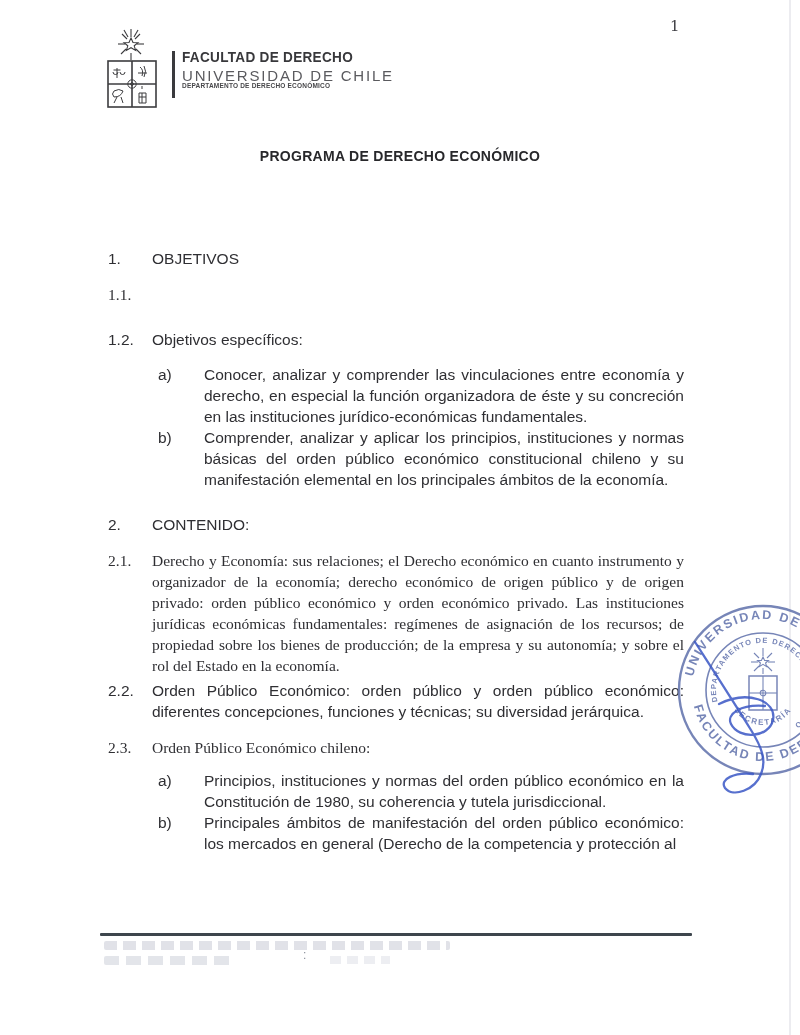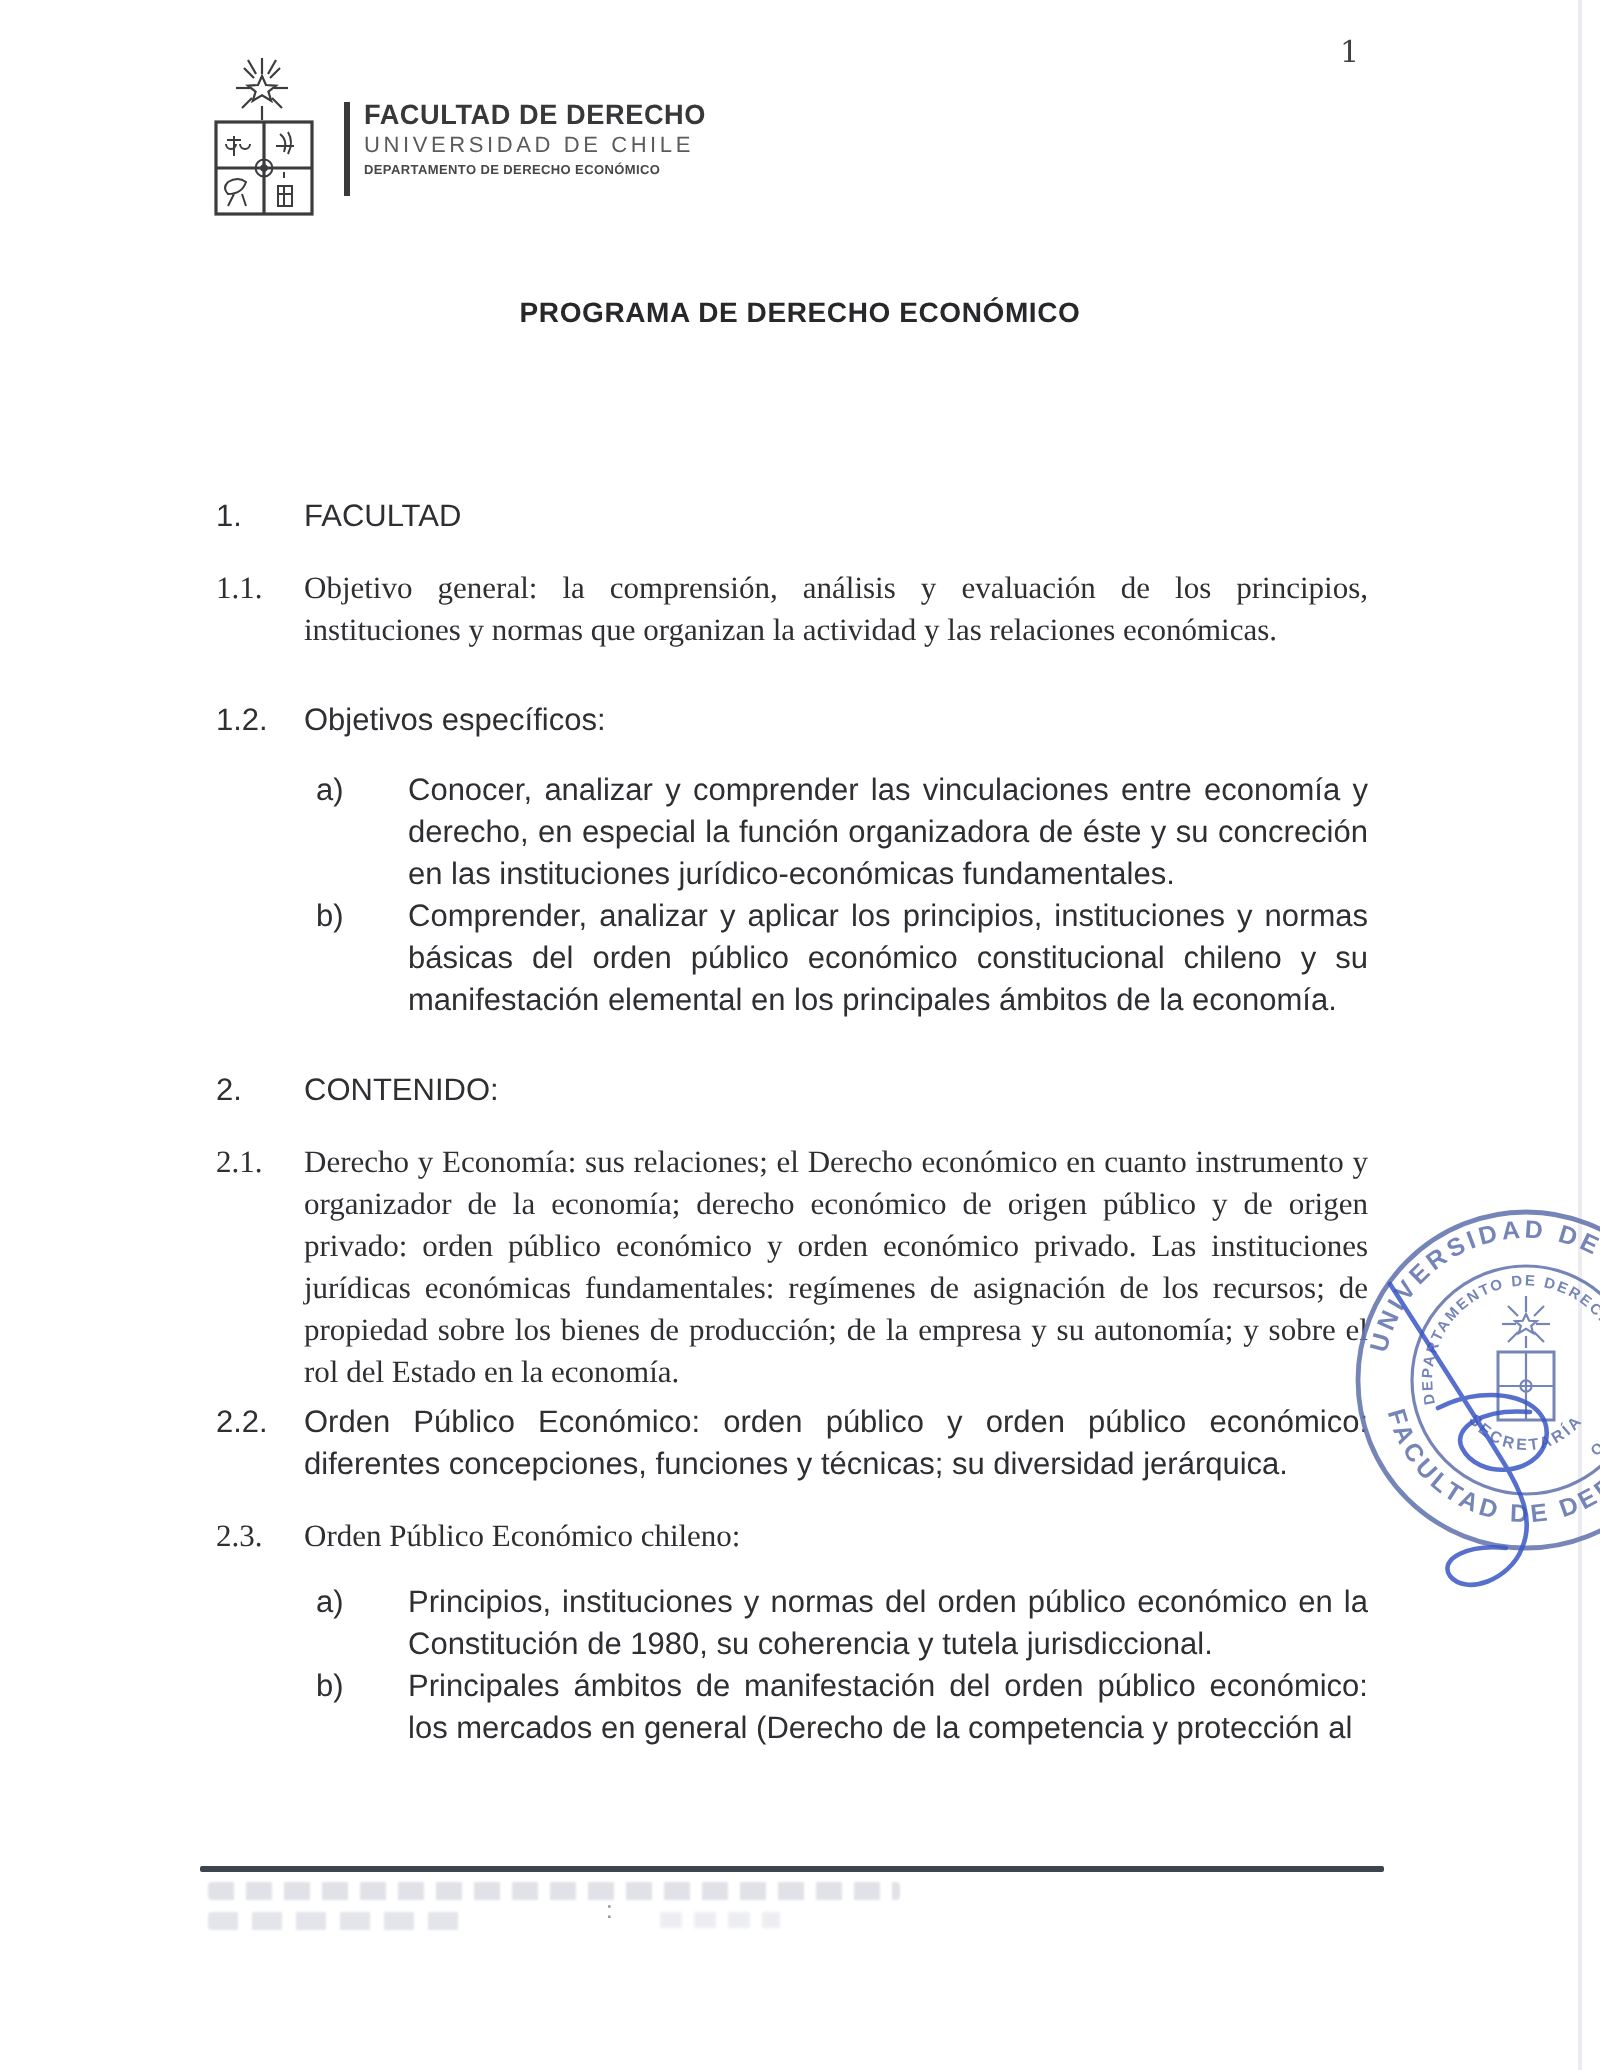--- a/index.html
+++ b/index.html
@@ -16,21 +16,21 @@
     position:absolute;left:670px;top:17px;
     font-family:"DejaVu Serif", serif;
     font-size:15px;color:#3f3f44;
   }
   
   .letterhead{position:absolute;left:98px;top:27px;width:330px;height:84px;}
   .logo-svg{position:absolute;left:0;top:0;}
   .lh-divider{position:absolute;left:74px;top:24px;width:3px;height:47px;background:#3a3a3d;}
   .org{position:absolute;left:84px;top:0;width:250px;}
   .org-l1{position:absolute;left:0;top:22px;font-size:14px;font-weight:bold;letter-spacing:.3px;color:#38383b;transform:scaleX(.97);transform-origin:left;white-space:nowrap;}
-  .org-l2{position:absolute;left:0;top:40px;font-size:11px;letter-spacing:1.8px;color:#5a5a5e;white-space:nowrap;}
+  .org-l2{position:absolute;left:0;top:40px;font-size:15px;letter-spacing:1.8px;color:#5a5a5e;white-space:nowrap;}
   .org-l3{position:absolute;left:0;top:55px;font-size:6.5px;font-weight:bold;letter-spacing:.2px;color:#47474a;white-space:nowrap;}
   
   .doc-title{position:absolute;left:0;top:145px;width:800px;text-align:center;
     font-weight:bold;font-size:14px;line-height:22px;color:#28282b;letter-spacing:.3px;}
   
   .content{position:absolute;left:0;top:248px;width:800px;font-size:15.5px;line-height:21px;}
   .row{display:flex;}
   .row .num{margin-left:108px;width:44px;flex:none;}
   .row .body{width:532px;text-align:justify;text-justify:inter-word;}
   .row.sub .letter{margin-left:158px;width:46px;flex:none;}
@@ -108,25 +108,24 @@
     </div>
   </div>
 
   <div class="doc-title">
     <span style="display:block">PROGRAMA DE DERECHO ECONÓMICO</span>
   </div>
 
   <main class="content">
     <div class="row">
       <div class="num">1.</div>
-      <div class="body">FACULTAD</div>
+      <div class="body">OBJETIVOS</div>
     </div>
     <div class="row mt15">
       <div class="num">1.1.</div>
-      <div class="body">Objetivo general: la comprensión, análisis y evaluación de los principios, instituciones y normas que organizan la actividad y las relaciones económicas.</div>
     </div>
     <div class="row mt24">
       <div class="num">1.2.</div>
       <div class="body">Objetivos específicos:</div>
     </div>
     <div class="row sub mt14">
       <div class="letter">a)</div>
       <div class="body">Conocer, analizar y comprender las vinculaciones entre economía y derecho, en especial la función organizadora de éste y su concreción en las instituciones jurídico-económicas fundamentales.</div>
     </div>
     <div class="row sub">

